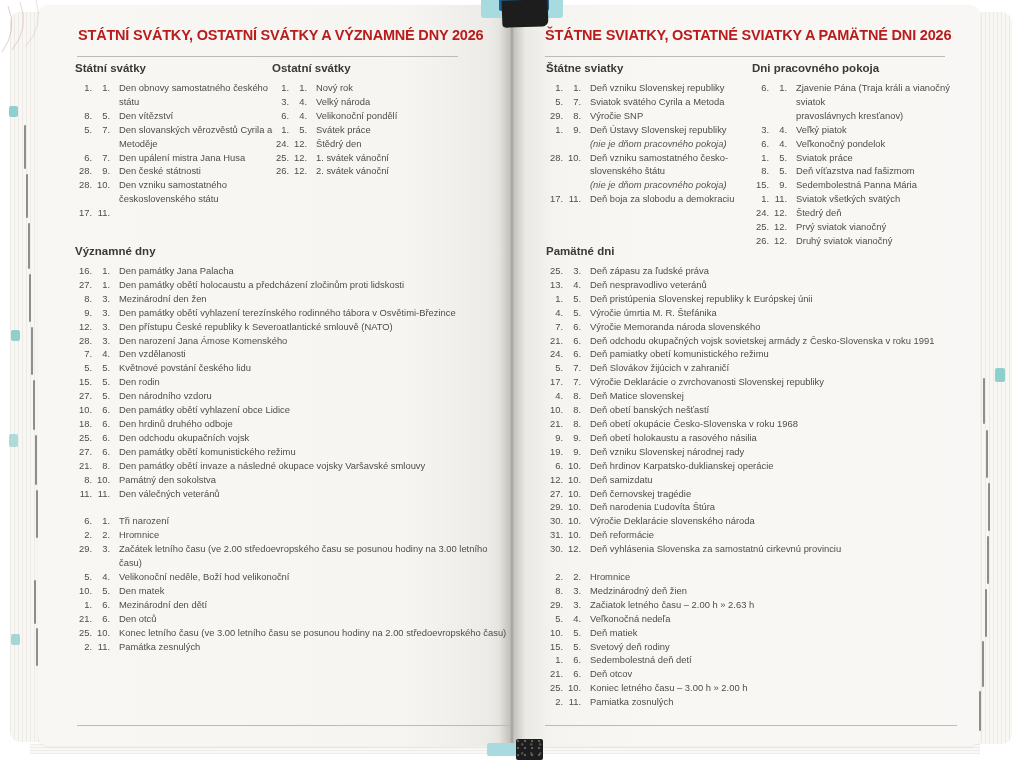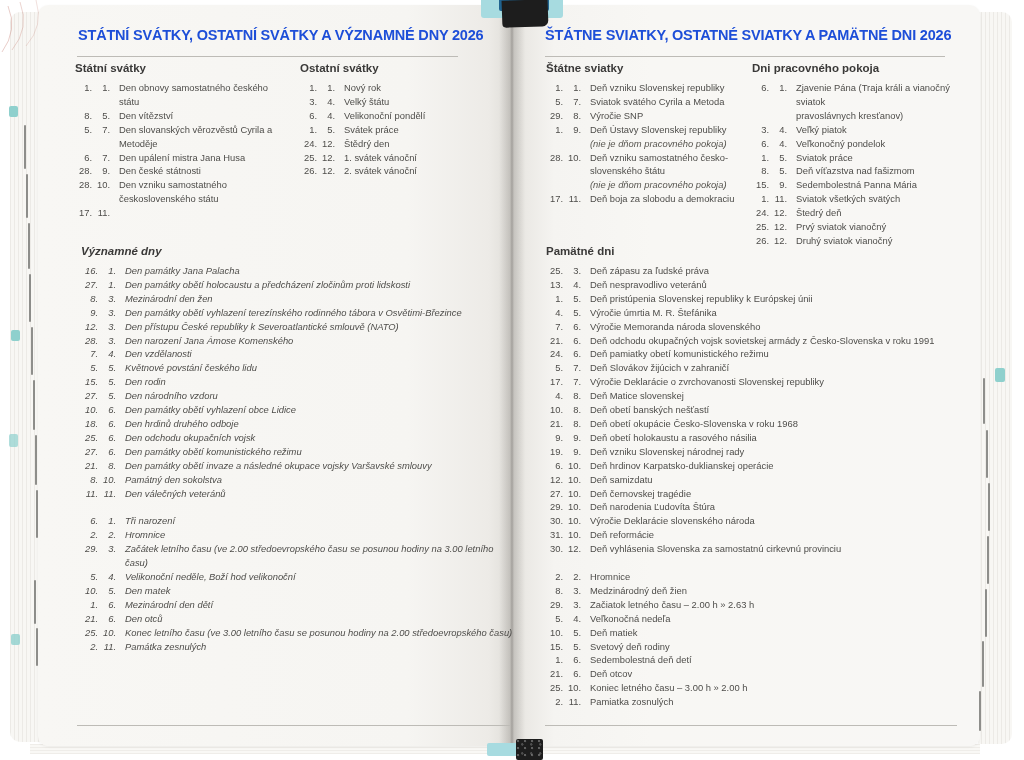--- a/index.html
+++ b/index.html
@@ -20,21 +20,21 @@
   .page { position:absolute; top:5px; height:741px; box-shadow:0 1px 3px rgba(0,0,0,.06); }
   .page-left { left:38px; width:474px; border-radius:10px 0 0 10px;
     background:linear-gradient(90deg,#f8f7f4 0%,#f6f5f2 78%,#edebe7 95%,#dedcd7 100%); }
   .page-right { left:512px; width:468px; border-radius:0 10px 10px 0;
     background:linear-gradient(90deg,#d9d7d2 0%,#ebe9e5 3%,#f5f4f1 9%,#f8f7f4 30%,#f8f7f5 100%); }
   .spine { position:absolute; left:499px; top:5px; width:26px; height:741px; pointer-events:none;
     background:linear-gradient(90deg,rgba(70,65,60,0) 0%,rgba(70,65,60,.18) 42%,rgba(50,46,42,.32) 50%,rgba(70,65,60,.14) 58%,rgba(70,65,60,0) 100%); }
 
   
   .page-title { position:absolute; top:27px; font-size:14.5px; font-weight:bold;
-    color:#1d4ed8; letter-spacing:-0.2px; white-space:nowrap; }
+    color:#b91c1c; letter-spacing:-0.2px; white-space:nowrap; }
   .rule { position:absolute; height:1px; background:#bdbbb6; }
   .sec-heading { font-size:11.5px; font-weight:bold; color:#3a3938; margin-bottom:7px; }
   .col { position:absolute; }
   .list { }
   .row { display:flex; font-size:9.4px; line-height:13.9px; color:#4e4d4a; }
   .d { width:17px; text-align:right; flex:none; }
   .m { width:15px; text-align:right; flex:none; margin-left:3px; }
   .t { margin-left:9px; }
   .cont { display:block; }
   .note { display:block; font-style:italic; color:#57554f; }
@@ -114,33 +114,33 @@
     <span class="t"><span>Den vzniku samostatného československého státu</span></span>
   </div>
 
   <div class="row">
     <span class="d">17.</span>
     <span class="m">11.</span>
   </div>
 </div>
   </div>
 
-  <div class="col" style="left:300px; top:62px; width:180px;">
+  <div class="col" style="left:272px; top:62px; width:180px;">
     <div class="sec-heading">Ostatní svátky</div>
     <div class="list">
   <div class="row">
     <span class="d">1.</span>
     <span class="m">1.</span>
     <span class="t"><span>Nový rok</span></span>
   </div>
 
   <div class="row">
     <span class="d">3.</span>
     <span class="m">4.</span>
-    <span class="t"><span>Velký štátu</span></span>
+    <span class="t"><span>Velký národa</span></span>
   </div>
 
   <div class="row">
     <span class="d">6.</span>
     <span class="m">4.</span>
     <span class="t"><span>Velikonoční pondělí</span></span>
   </div>
 
   <div class="row">
     <span class="d">1.</span>
@@ -161,21 +161,21 @@
   </div>
 
   <div class="row">
     <span class="d">26.</span>
     <span class="m">12.</span>
     <span class="t"><span>2. svátek vánoční</span></span>
   </div>
 </div>
   </div>
 
-  <div class="col" style="left:81px; top:245px; width:432px;font-style:italic;">
+  <div class="col" style="left:75px; top:245px; width:432px;">
     <div class="sec-heading">Významné dny</div>
     <div class="list">
   <div class="row">
     <span class="d">16.</span>
     <span class="m">1.</span>
     <span class="t"><span>Den památky Jana Palacha</span></span>
   </div>
 
   <div class="row">
     <span class="d">27.</span>

